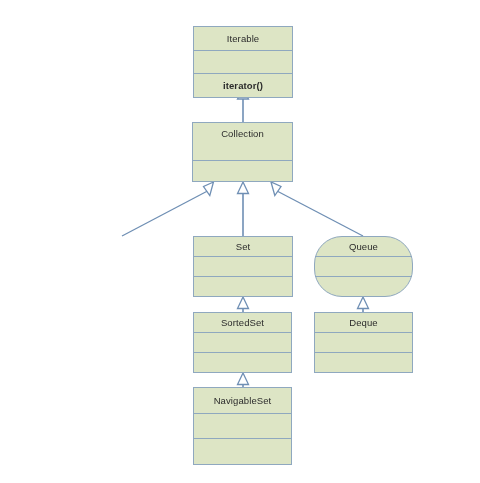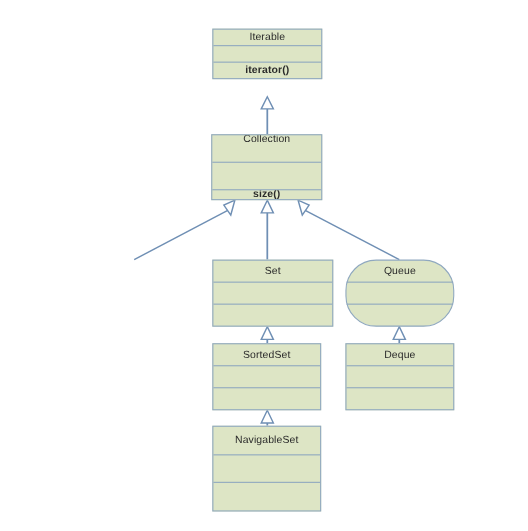--- a/index.html
+++ b/index.html
@@ -88,34 +88,33 @@
       <line x1="243" y1="387" x2="243" y2="384" stroke="#6f8fb4" stroke-width="1.6"></line>
       <path d="M 243 373 L 237.5 384.5 L 248.5 384.5 Z" fill="#ffffff" stroke="#6f8fb4" stroke-width="1.3"></path>
     </g>
 
     <g>
       <line x1="363" y1="312" x2="363" y2="308" stroke="#6f8fb4" stroke-width="1.6"></line>
       <path d="M 363 297 L 357.5 308.5 L 368.5 308.5 Z" fill="#ffffff" stroke="#6f8fb4" stroke-width="1.3"></path>
     </g>
   </svg>
 
-  <div class="uml-box" style="left:193px; top:26px; width:100px; height:46px;">
+  <div class="uml-box" style="left:193px; top:26px; width:100px; height:72px;">
     <div class="uml-row">Iterable</div>
     <div class="uml-row divided"></div>
     <div class="uml-row divided">iterator()</div>
   </div>
 
   <div class="uml-box" style="left:192px; top:122px; width:101px; height:60px;gap:16px;">
     <div class="uml-row">Collection</div>
     <div class="uml-row divided"></div>
-    <div class="uml-row divided">size()</div>
   </div>
 
 
-  <div class="uml-box" style="left:193px; top:236px; width:110px; height:61px;">
+  <div class="uml-box" style="left:193px; top:236px; width:100px; height:61px;">
     <div class="uml-row">Set</div>
     <div class="uml-row divided"></div>
     <div class="uml-row divided"></div>
   </div>
 
   <div class="uml-box" style="left:314px; top:236px; width:99px; height:61px;border-radius:28px;">
     <div class="uml-row">Queue</div>
     <div class="uml-row divided"></div>
     <div class="uml-row divided"></div>
   </div>

